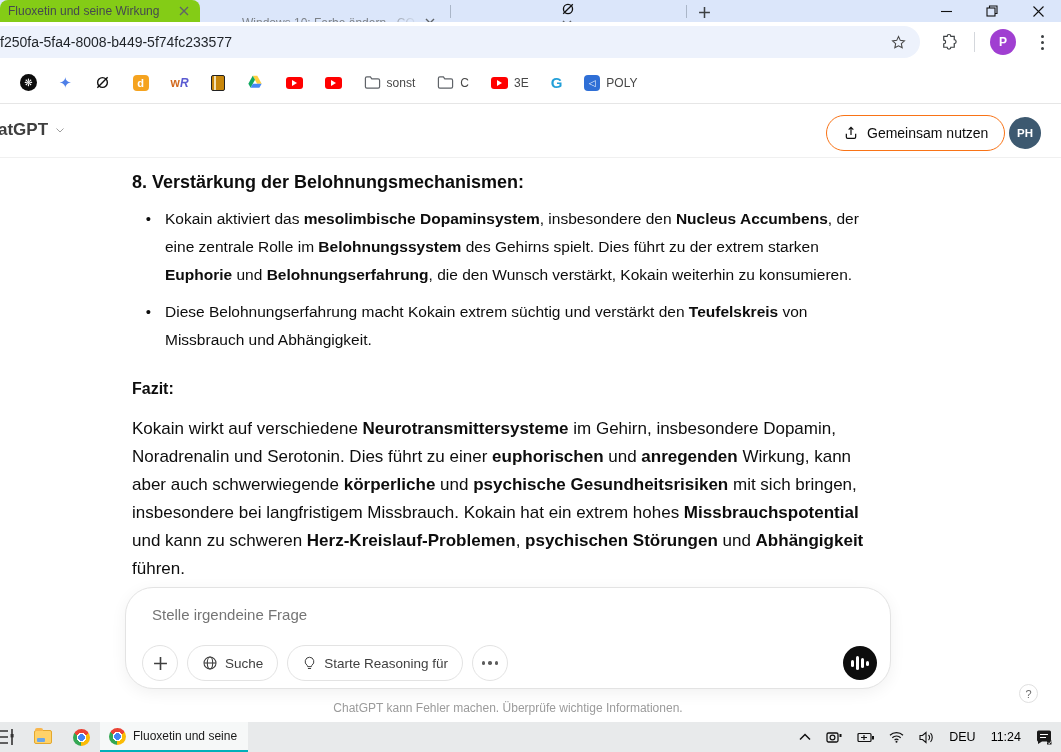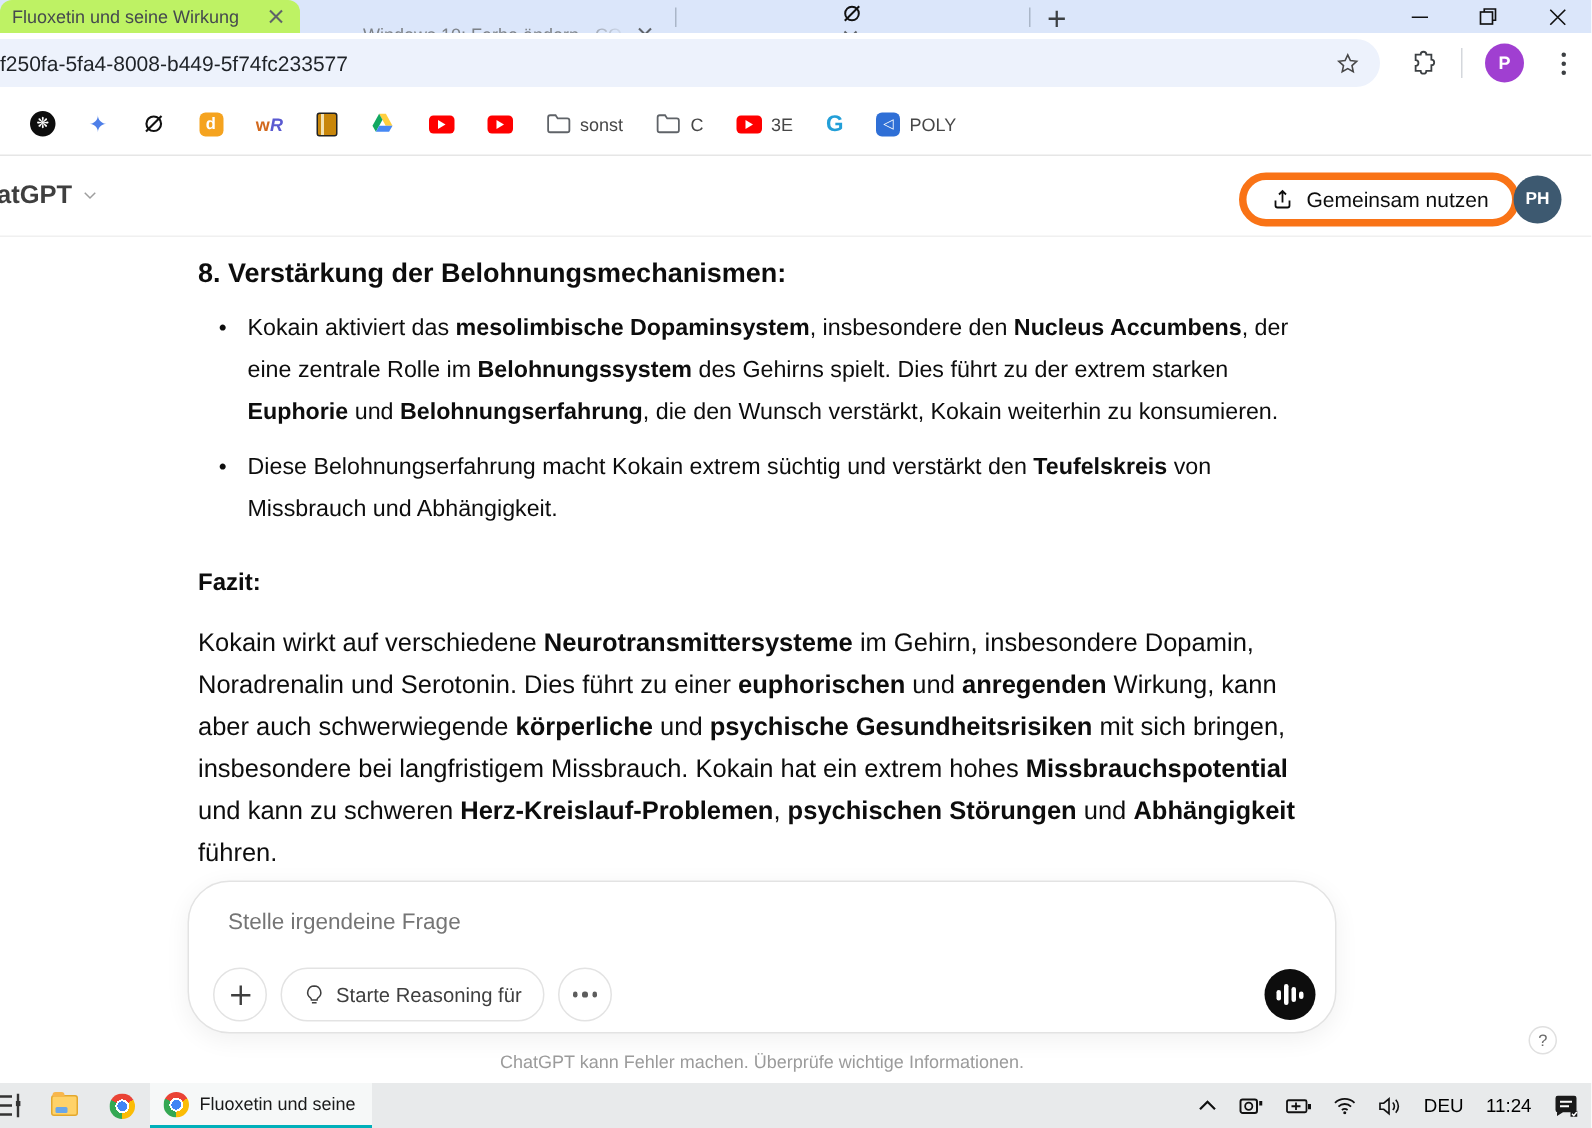--- a/index.html
+++ b/index.html
@@ -2,21 +2,21 @@
 <html><head>
 <meta charset="utf-8">
 <style>
   * { margin:0; padding:0; box-sizing:border-box; }
   html,body { width:1061px; height:752px; overflow:hidden; }
   body { font-family:"Liberation Sans","DejaVu Sans",sans-serif; background:#fff; position:relative; }
 
   
   .tabstrip { position:absolute; left:0; top:0; width:1061px; height:22px; background:#dbe6fa; }
   .tab { position:absolute; top:0; height:22px; display:flex; align-items:center; font-size:12px; color:#45494e; }
-  .tab.active { background:#bef264; border-radius:8px 8px 0 0; }
+  .tab.active { background:#84cc16; border-radius:8px 8px 0 0; }
   .tab1 { left:0; width:200px; padding-left:8px; }
   .tab2 { left:208px; width:238px; padding-left:34px; color:#7d8288;margin-top:12px; }
   .tab2 .tab-title { -webkit-mask-image:linear-gradient(to right,#000 78%,transparent 98%); mask-image:linear-gradient(to right,#000 78%,transparent 98%); }
   .tab3 { left:456px; width:222px; padding-left:8px; color:#1f2328;flex-direction:column; }
   .tab-title { flex:1; white-space:nowrap; overflow:hidden; }
   .tab-close { width:16px; height:16px; margin-right:8px; display:flex; align-items:center; justify-content:center; color:#5f6368; cursor:pointer; flex:none; }
   .tab-sep { position:absolute; top:5px; width:1px; height:13px; background:#aab6c8; }
   .newtab-btn { position:absolute; left:694px; top:2px; width:20px; height:20px; display:flex; align-items:center; justify-content:center; }
   .win-controls { position:absolute; right:0; top:0; height:22px; display:flex; }
   .win-btn { width:46px; height:22px; display:flex; align-items:center; justify-content:center; color:#202124; }
@@ -44,21 +44,21 @@
   .bm-g { color:#229fd8; font-weight:900; font-size:15px; }
   .bm-poly { width:16px; height:16px; border-radius:4px; background:#2f6fd6; color:#fff; font-size:9px; display:flex; align-items:center; justify-content:center; }
   .bm-book { width:14px; height:16px; background:#c8860a; border:1.5px solid #222; border-radius:2px; position:relative; }
   .bm-book:after { content:""; position:absolute; left:2px; top:0; bottom:0; width:2px; background:#f3e1b0; }
 
   
   .page { position:absolute; left:0; top:104px; width:1061px; height:618px; background:#fff; }
   .page-header { position:absolute; left:0; top:0; width:100%; height:54px; background:#fff; border-bottom:1px solid #f0f0f0; }
   .brand { position:absolute; left:-2px; top:16px; font-size:17px; font-weight:600; color:#3f3f3f; display:flex; align-items:center; gap:6px; }
   .brand-chevron { color:#9e9e9e; display:flex; }
-  .share-btn { position:absolute; left:826px; top:11px; height:36px; padding:0 16px; border:5px solid #f97316; border-radius:18px; background:#fff; display:flex; align-items:center; gap:8px; font-size:14px; color:#0d0d0d; }
+  .share-btn { position:absolute; left:826px; top:11px; height:36px; padding:0 16px; border:1px solid #f97316; border-radius:18px; background:#fff; display:flex; align-items:center; gap:8px; font-size:14px; color:#0d0d0d; }
   .avatar-ph { position:absolute; left:1009px; top:13px; width:32px; height:32px; border-radius:50%; background:#3d5970; color:#fff; font-size:11.5px; font-weight:700; display:flex; align-items:center; justify-content:center; }
 
   .content { position:absolute; left:132px; top:68px; width:736px; color:#0d0d0d; }
   .h-section { font-size:18px; font-weight:700; margin-bottom:12px; }
   .bullets { margin:0 0 4px 0; }
   .bullet { display:flex; margin-bottom:9px; }
   .bullet .dot { width:33px; flex:none; text-align:center; font-size:15px; line-height:28px; }
   .bullet .btxt { flex:1; font-size:15.5px; line-height:28px; }
   .h-fazit { font-size:16px; font-weight:700; margin:26px 0 17px 0; }
   .para { font-size:17px; line-height:28px; }
@@ -289,20 +289,28 @@
 
   <div class="composer">
     <input class="composer-input" type="text" placeholder="Stelle irgendeine Frage" style="">
     <div class="composer-row">
       <button class="cbtn round">
         <svg width="15" height="15" viewBox="0 0 14 14">
             <path d="M7 1v12M1 7h12" stroke="#3f3f3f" stroke-width="1.5"></path>
           </svg>
       </button>
       <button class="cbtn pill">
+        <svg width="16" height="16" viewBox="0 0 24 24" fill="none">
+            <circle cx="12" cy="12" r="9" stroke="#3f3f3f" stroke-width="1.6"></circle>
+            <ellipse cx="12" cy="12" rx="4" ry="9" stroke="#3f3f3f" stroke-width="1.6"></ellipse>
+            <path d="M3 12h18" stroke="#3f3f3f" stroke-width="1.6"></path>
+          </svg>
+        <span>Suche</span>
+      </button>
+      <button class="cbtn pill">
         <svg width="15" height="15" viewBox="0 0 24 24" fill="none">
             <path d="M12 2a7 7 0 0 1 4 12.7c-.7.5-1 1.3-1 2.3h-6c0-1-.3-1.8-1-2.3A7 7 0 0 1 12 2z" stroke="#3f3f3f" stroke-width="1.6"></path>
             <path d="M9.5 20h5" stroke="#3f3f3f" stroke-width="1.6"></path>
           </svg>
         <span>Starte Reasoning für</span>
       </button>
       <button class="cbtn round">
         <span class="dots3">
             <i></i>
             <i></i>

